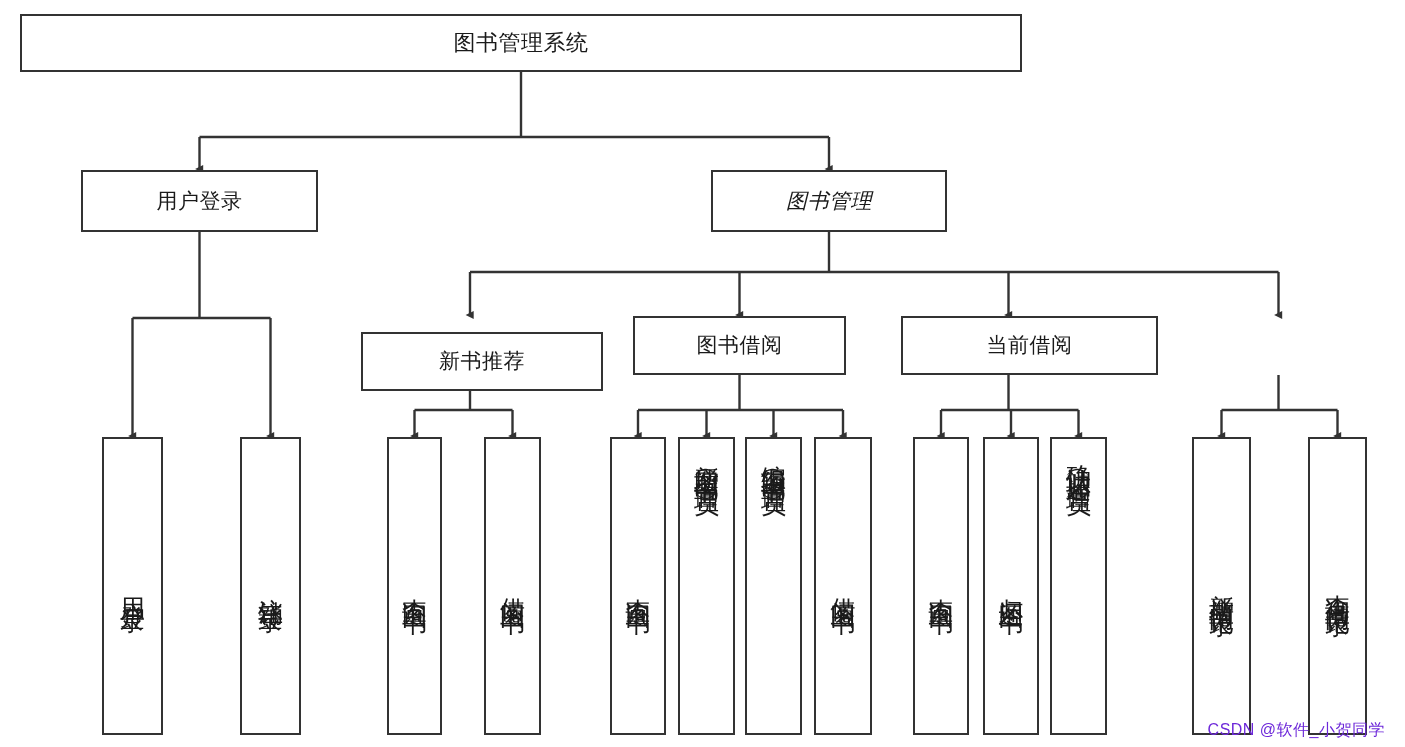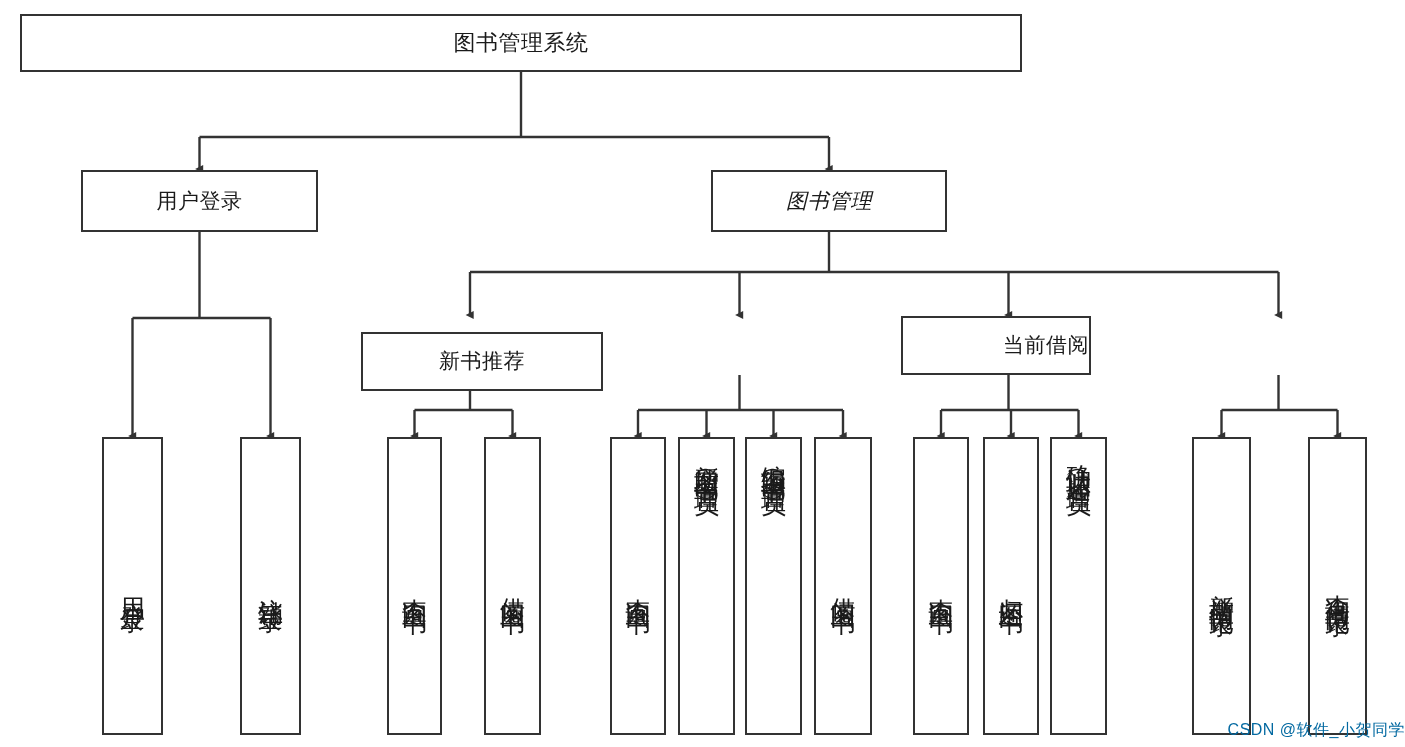--- a/index.html
+++ b/index.html
@@ -66,24 +66,24 @@
   }
   .node.vert.center-text {
     align-items: center;
   }
   .node.vert.top-text {
     align-items: flex-start;
     padding-top: 6px;
   }
   #watermark {
     position: absolute;
-    right: 0;
+    right: 20px;
     bottom: 6px;
     font-size: 16px;
-    color: #0369a1;
+    color: #6d28d9;
     letter-spacing: 0.5px;
     white-space: nowrap;
   }
 </style>
 </head>
 <body>
 
 <div id="canvas">
 
   <svg id="edges" viewBox="0 0 1405 747" xmlns="http://www.w3.org/2000/svg">
@@ -136,21 +136,24 @@
   <div class="node horiz" style="left: 81px; top: 170px; width: 237px; height: 62px;">
     <span class="lbl">用户登录</span>
   </div>
   <div class="node horiz" style="left: 711px; top: 170px; width: 236px; height: 62px; font-style: italic;">
     <span class="lbl">图书管理</span>
   </div>
 
   <div class="node horiz" style="left: 361px; top: 332px; width: 242px; height: 59px; font-family: Liberation Serif, serif;">
     <span class="lbl">新书推荐</span>
   </div>
-  <div class="node horiz" style="left: 901px; top: 316px; width: 190px; height: 59px; justify-content: flex-end;">
+  <div class="node horiz" style="left: 633px; top: 316px; width: 213px; height: 59px;">
+    <span class="lbl">图书借阅</span>
+  </div>
+  <div class="node horiz" style="left: 901px; top: 316px; width: 257px; height: 59px;">
     <span class="lbl">当前借阅</span>
   </div>
 
   <div class="node vert center-text" style="left: 102px; top: 437px; width: 61px; height: 298px;">
     <span class="lbl">用户登录</span>
   </div>
   <div class="node vert center-text" style="left: 240px; top: 437px; width: 61px; height: 298px;">
     <span class="lbl">注销登录</span>
   </div>
   <div class="node vert center-text" style="left: 387px; top: 437px; width: 55px; height: 298px;">

